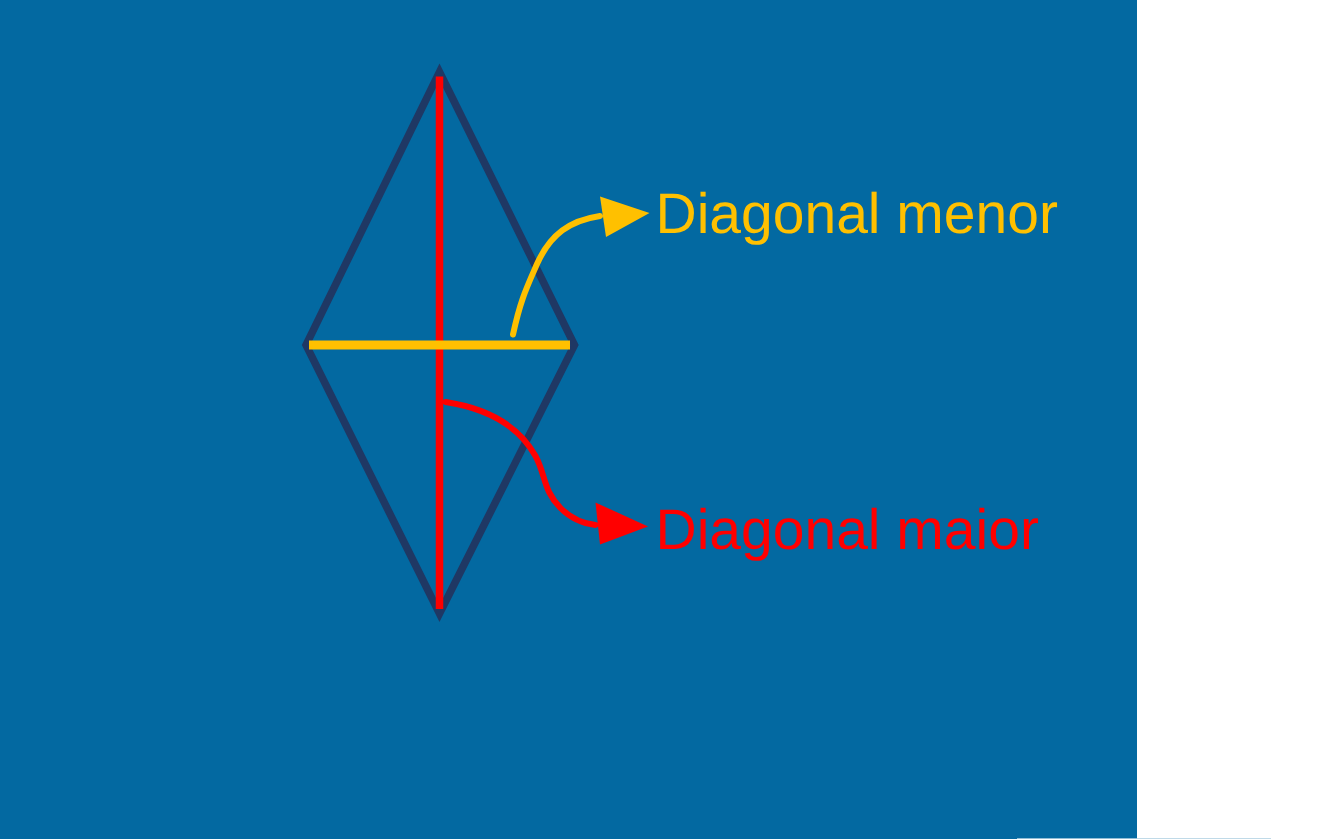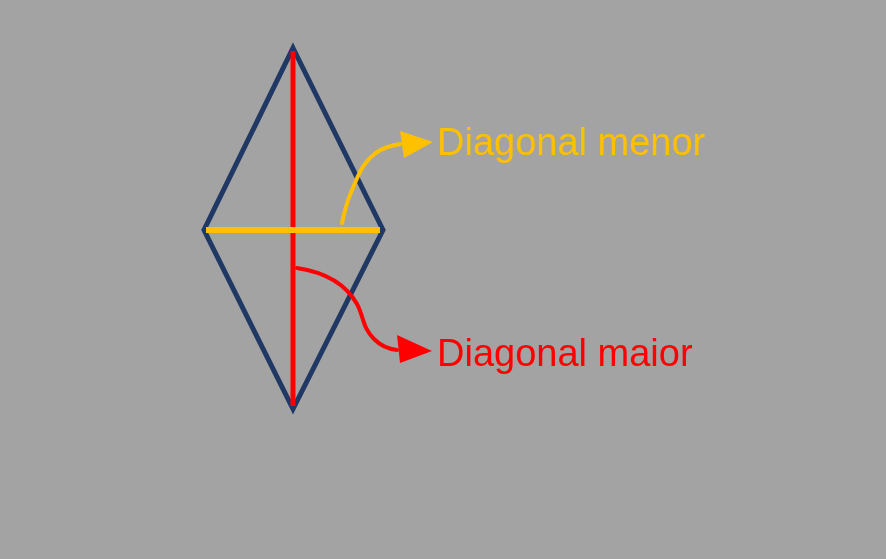--- a/index.html
+++ b/index.html
@@ -2,23 +2,23 @@
 <html><head>
 <meta charset="utf-8">
 <style>
   html, body {
     margin: 0;
     padding: 0;
     background: #ffffff;
   }
   .canvas {
     position: relative;
-    width: 886px;
+    width: 758px;
     height: 559px;
-    background: #a3a3a3;
+    background: #0369a1;
     overflow: hidden;
     font-family: "Liberation Sans", sans-serif;
   }
   .canvas svg {
     position: absolute;
     inset: 0;
     display: block;
   }
   .diagram-label {
     font-family: "Liberation Sans", sans-serif;

